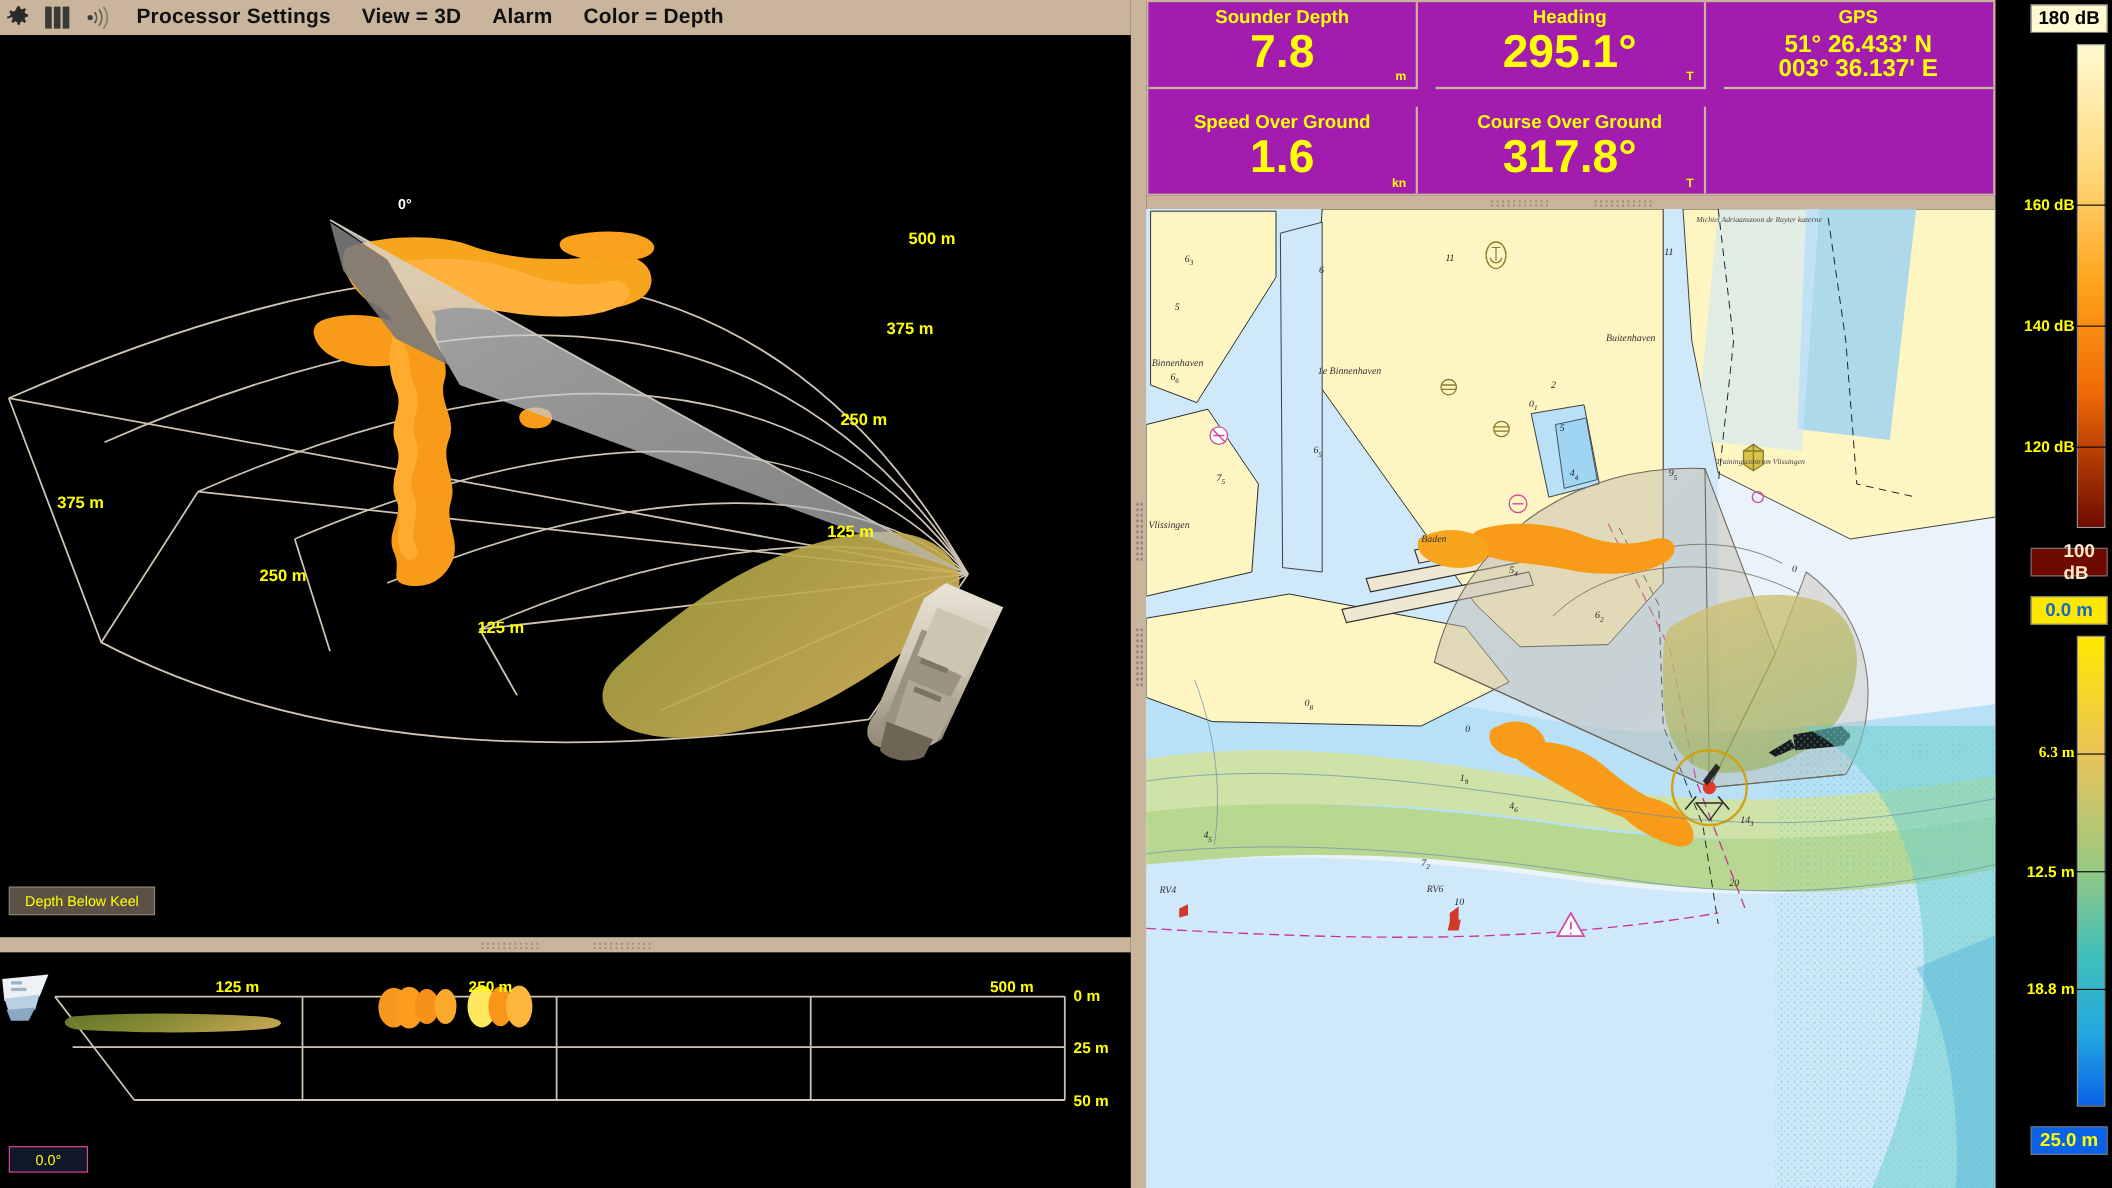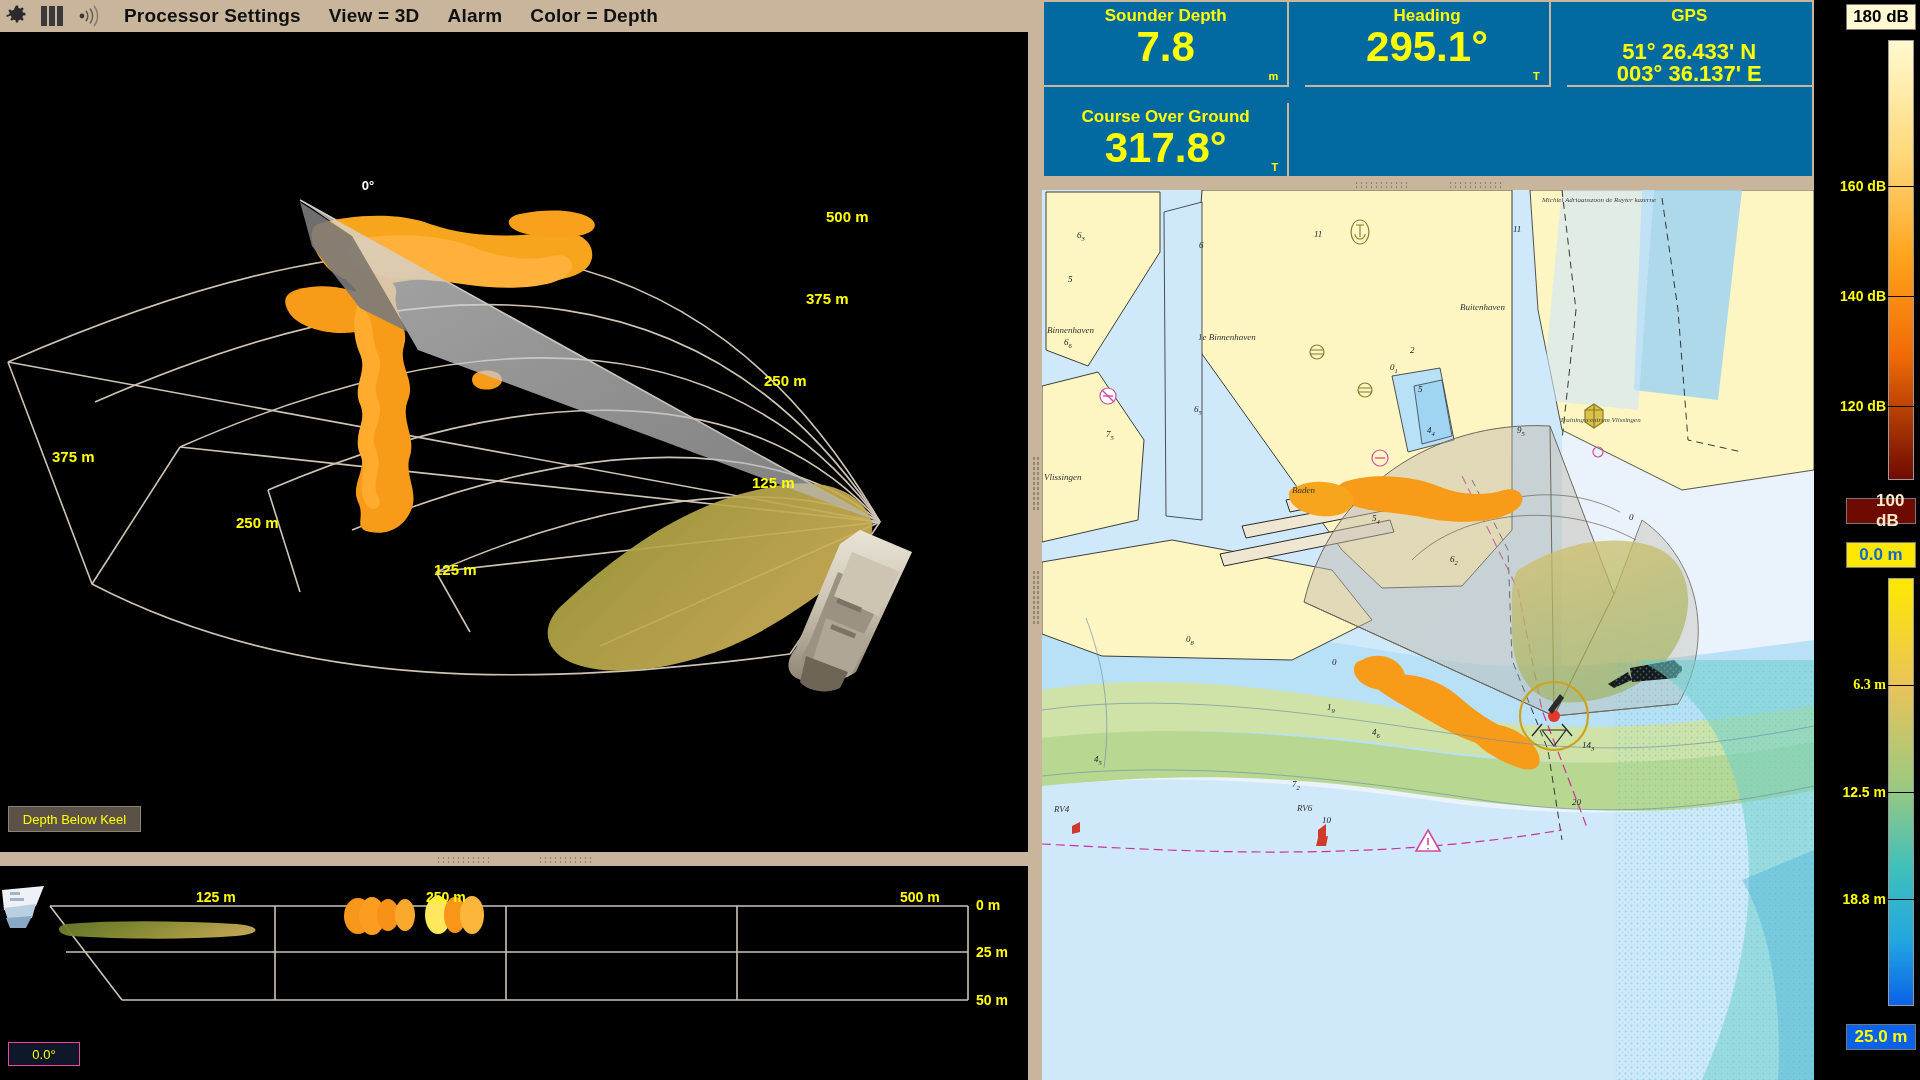--- a/index.html
+++ b/index.html
@@ -73,32 +73,32 @@
   .grip-dots-v { width: 7px; height: 54px; opacity: .55;
      background-image: radial-gradient(#6a6052 1px, transparent 1.2px);
      background-size: 4px 5px; }
 
   
   #right-col { position: absolute; left: 1042px; top: 0; width: 800px; height: 1080px; background: #000; }
 
   
   #data-panel {
     position: absolute; left: 0; top: 0; width: 772px; height: 178px;
-    background: #0369a1; border: 2px solid #c9b49c;
+    background: #a21caf; border: 2px solid #c9b49c;
     display: grid; grid-template-columns: 1fr 1fr 1fr; grid-template-rows: 1fr 1fr; gap: 16px;
   }
   .dp-cell {
     position: relative; border-right: 2px solid #c9b49c; border-bottom: 2px solid #c9b49c;
     display: flex; flex-direction: column; align-items: center; padding-top: 5px;
   }
   .dp-cell:nth-child(3), .dp-cell:nth-child(6) { border-right: none; }
   .dp-cell:nth-child(4), .dp-cell:nth-child(5), .dp-cell:nth-child(6) { border-bottom: none; }
   .dp-label { color: #ffff00; font-size: 17px; font-weight: bold; line-height: 1.05; }
   .dp-value { color: #ffff00; font-size: 42px; font-weight: bold; line-height: 1.0; margin-top: 1px; }
-  .dp-value.sm { font-size: 22px; font-weight: bold; margin-top: 16px; }
+  .dp-value.sm { font-size: 22px; font-weight: bold; margin-top: 4px; }
   .dp-unit { position: absolute; right: 9px; bottom: 3px; color: #ffff00; font-size: 11px; font-weight: bold; }
 
   
   #splitter-h2 {
     position: absolute; left: 0; top: 178px; width: 772px; height: 12px;
     background: #c9b49c; display: flex; align-items: center; justify-content: center; gap: 40px;
   }
 
   
   #chart-view {
@@ -332,20 +332,25 @@
       </div>
       <div class="dp-cell">
         <div class="dp-label">Heading</div>
         <div class="dp-value">295.1°</div>
         <div class="dp-unit">T</div>
       </div>
       <div class="dp-cell">
         <div class="dp-label">GPS</div>
         <div class="dp-value sm">51° 26.433' N</div>
         <div class="dp-value sm" style="margin-top:0">003° 36.137' E</div>
+      </div>
+      <div class="dp-cell">
+        <div class="dp-label">Speed Over Ground</div>
+        <div class="dp-value">1.6</div>
+        <div class="dp-unit">kn</div>
       </div>
       <div class="dp-cell">
         <div class="dp-label">Course Over Ground</div>
         <div class="dp-value">317.8°</div>
         <div class="dp-unit">T</div>
       </div>
     </div>
 
     <div id="splitter-h2">
       <div class="grip-dots"></div>

